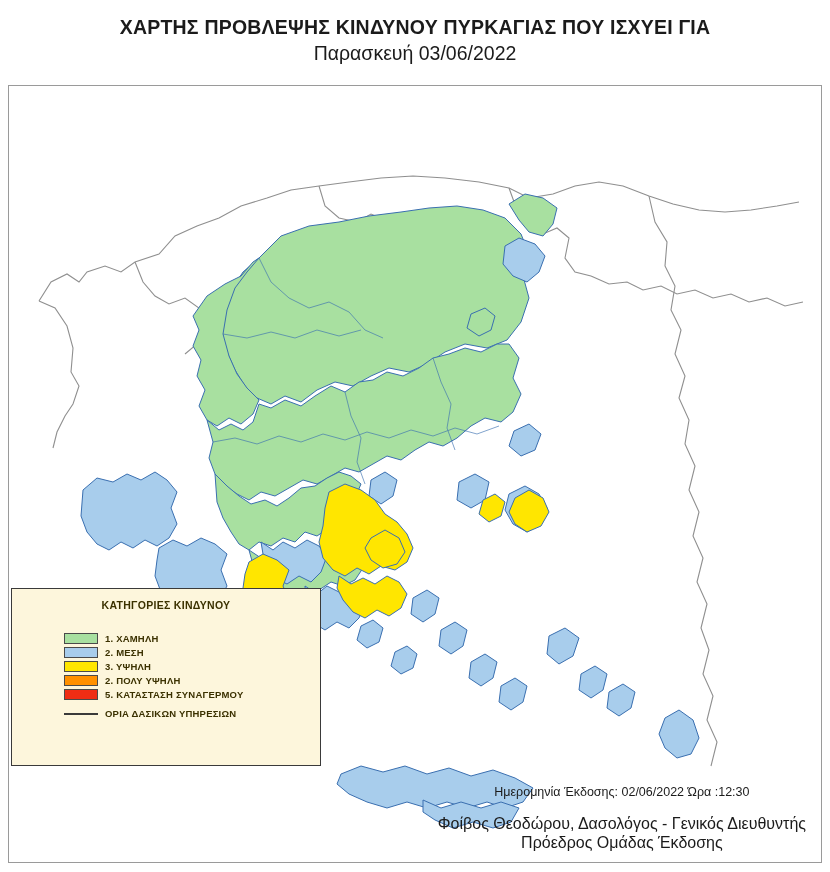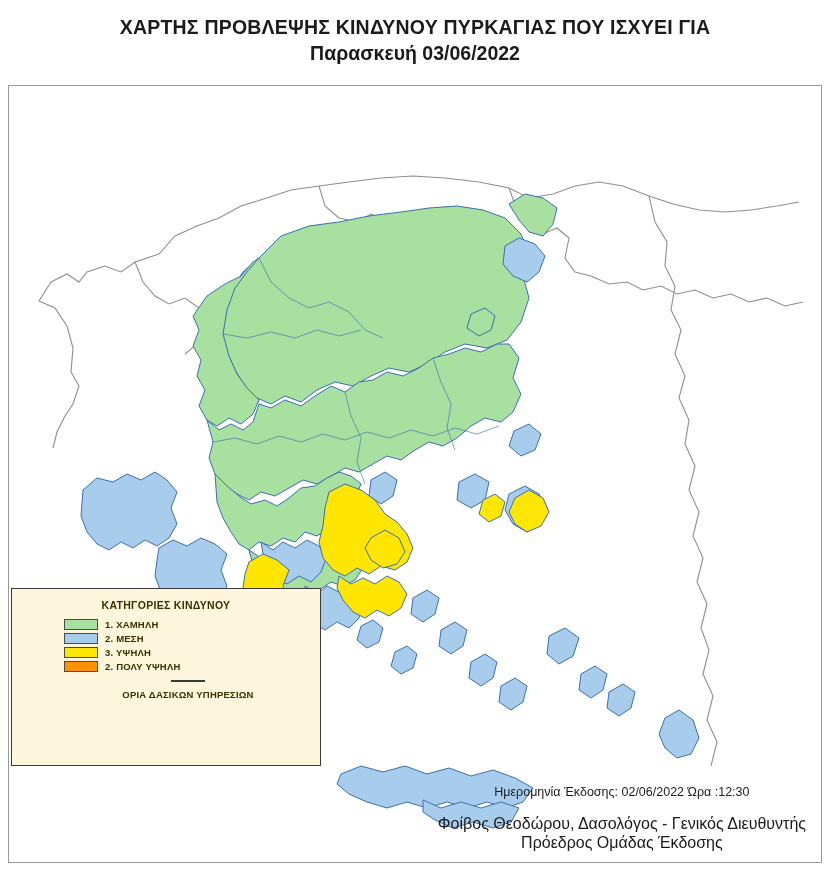--- a/index.html
+++ b/index.html
@@ -25,21 +25,21 @@
   }
   #title-line1 {
     font-size: 19.5px;
     font-weight: bold;
     letter-spacing: 0.2px;
     line-height: 26px;
     white-space: nowrap;
   }
   #title-line2 {
     font-size: 19.5px;
-    font-weight: bold;
+    font-weight: normal;
     line-height: 26px;
   }
   
   #map-frame {
     position: absolute;
     left: 8px; top: 85px;
     width: 814px; height: 778px;
     border: 1px solid #9a9a9a;
     background: #ffffff;
     overflow: hidden;
@@ -104,21 +104,21 @@
     padding-top: 3px;
   }
   #legend-title {
     margin-top: 4px;
     text-align: center;
     font-size: 10.5px;
     font-weight: bold;
     color: #3b3100;
     letter-spacing: 0.3px;
   }
-  .legend-rows { margin-top: 6px; padding-left: 44px; }
+  .legend-rows { margin-top: 20px; padding-left: 44px; }
   .legend-row {
     display: flex;
     align-items: center;
     gap: 7px;
     height: 14px;
   }
   .legend-swatch {
     width: 34px; height: 11px;
     border: 1px solid #4a4a4a;
     flex: 0 0 auto;
@@ -128,21 +128,20 @@
     color: #3b3100;
     font-weight: bold;
     letter-spacing: 0.2px;
   }
   #legend-bounds {
     display: flex;
     align-items: center;
     gap: 7px;
     margin-top: 7px;
     padding-left: 44px;
-    flex-direction: column;
   }
   #legend-bounds .line {
     width: 34px; height: 0;
     border-top: 2px solid #3a3a3a;
     flex: 0 0 auto;
   }
 
   
   #credits {
     position: absolute;
@@ -290,20 +289,24 @@
         <span class="legend-label">2. ΜΕΣΗ</span>
       </div>
       <div class="legend-row">
         <span class="legend-swatch" style="background:#ffe600"></span>
         <span class="legend-label">3. ΥΨΗΛΗ</span>
       </div>
       <div class="legend-row">
         <span class="legend-swatch" style="background:#ff9000"></span>
         <span class="legend-label">2. ΠΟΛΥ ΥΨΗΛΗ</span>
       </div>
+      <div class="legend-row">
+        <span class="legend-swatch" style="background:#ef2d14"></span>
+        <span class="legend-label">5. ΚΑΤΑΣΤΑΣΗ ΣΥΝΑΓΕΡΜΟΥ</span>
+      </div>
     </div>
 
     <div id="legend-bounds">
       <span class="line"></span>
       <span class="legend-label">ΟΡΙΑ ΔΑΣΙΚΩΝ ΥΠΗΡΕΣΙΩΝ</span>
     </div>
   </div>
 
   <div id="credits">
     <div class="row row1">Ημερομηνία Έκδοσης: 02/06/2022  Ώρα :12:30</div>

